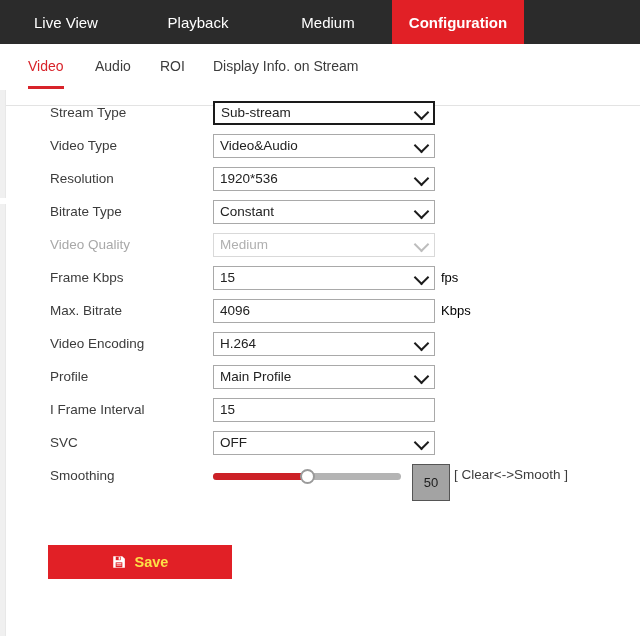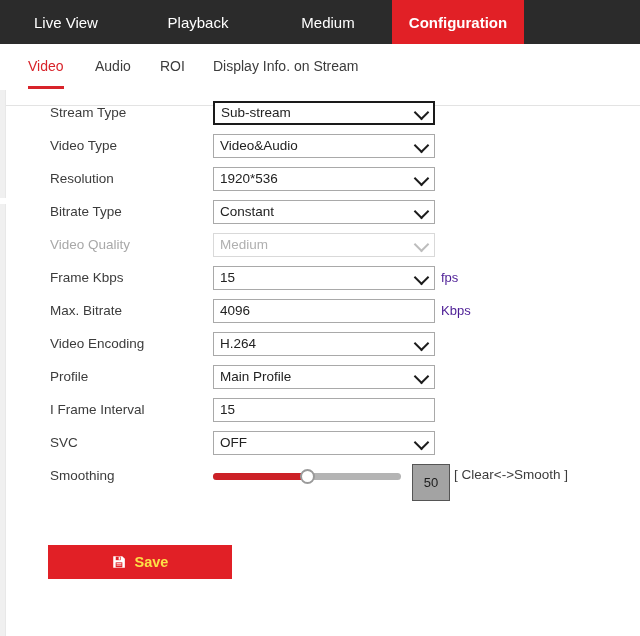--- a/index.html
+++ b/index.html
@@ -164,21 +164,21 @@
   .select-wrap.disabled .chev {
     border-right-color: #bdbdbd;
     border-bottom-color: #bdbdbd;
   }
   .ctl.text { width: 222px; }
 
   .unit {
     position: absolute;
     left: 441px;
     font-size: 13px;
-    color: #4c1d95;
+    color: #000000;
     white-space: nowrap;
   }
 
   
   .slider-area {
     position: absolute;
     left: 213px;
     width: 400px;
     height: 24px;
   }

